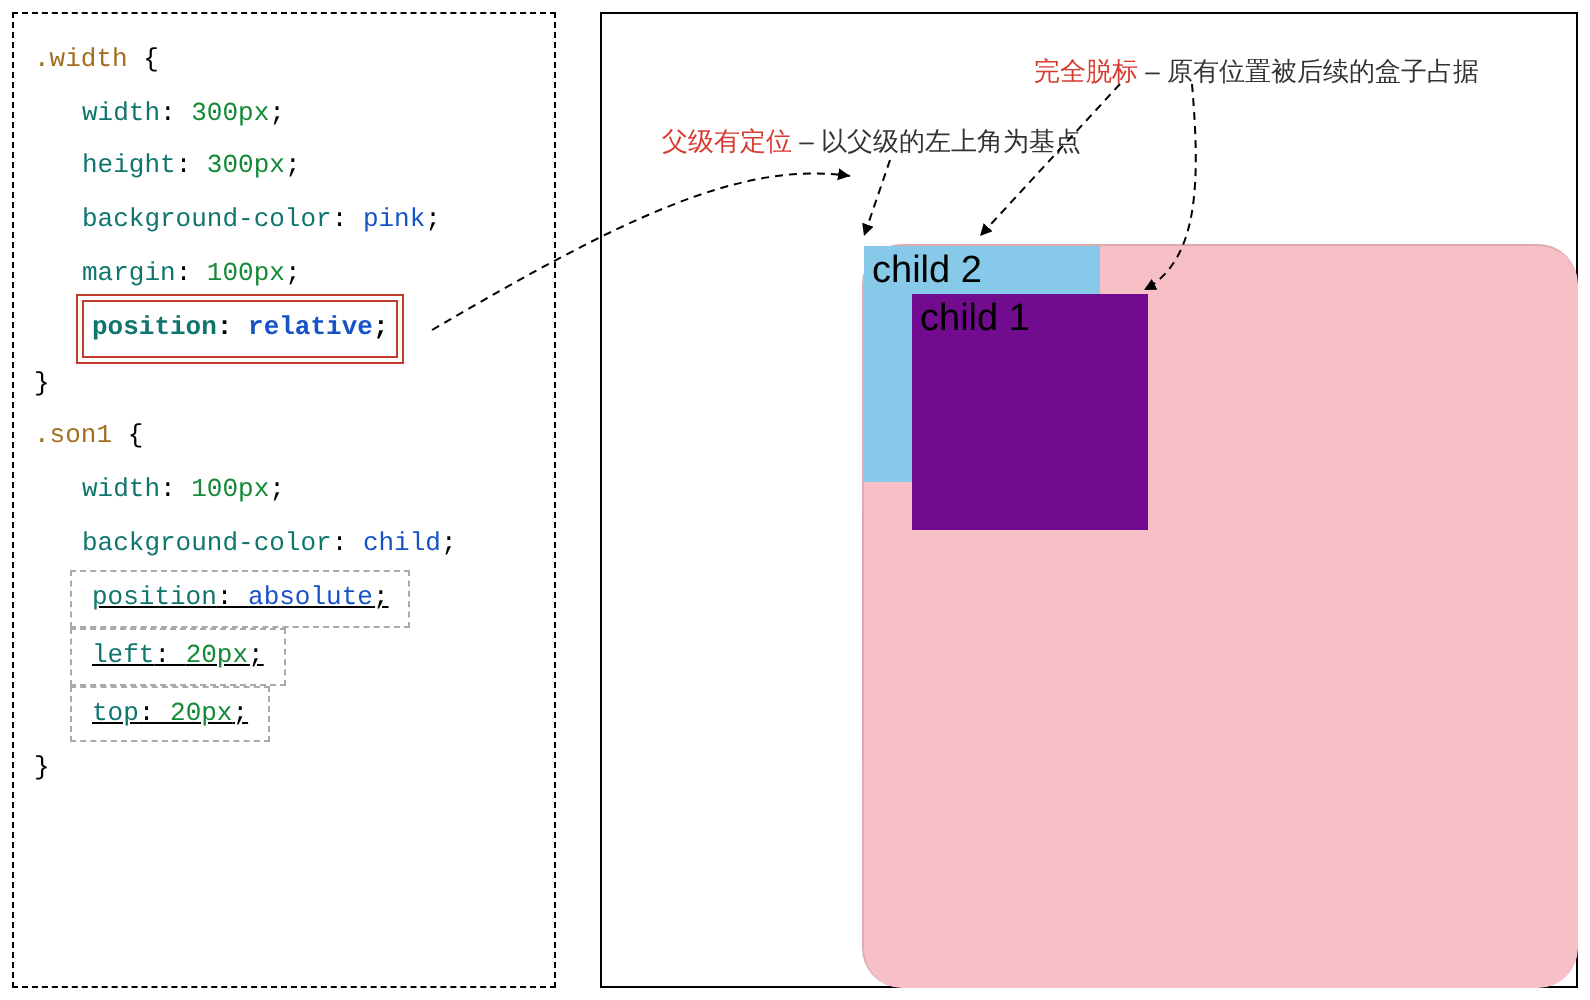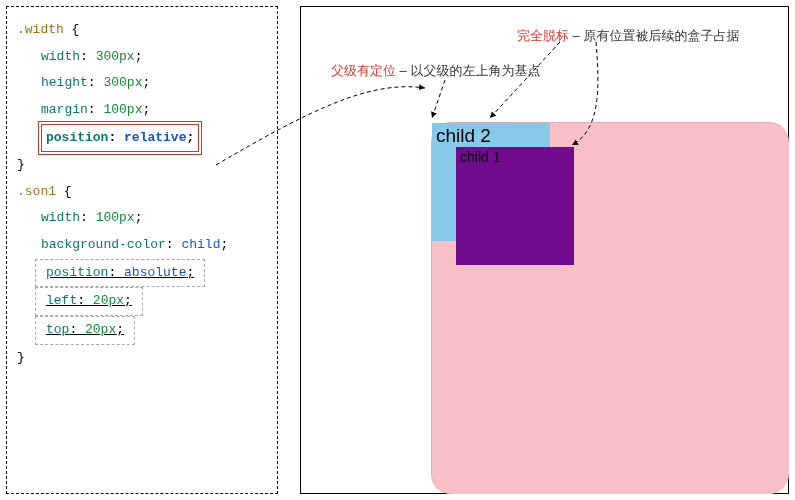--- a/index.html
+++ b/index.html
@@ -90,21 +90,21 @@
   
   .child1-box {
     position: absolute;
     left: 24px;
     top: 24px;
     width: 118px;
     height: 118px;
     background: #710c8e;
     color: #000;
     font-family: "Helvetica Neue", Arial, sans-serif;
-    font-size: 14px;
+    font-size: 19px;
     padding: 2px 4px;
   }
   
   .original-slot {
     position: absolute;
     left: 0;
     top: 0;
     width: 118px;
     height: 118px;
     border: 1.5px dashed #9a9a9a;
@@ -133,20 +133,21 @@
 <body>
 
 <div class="code-panel">
 
   <div class="line"><span class="tok-sel">.width</span><span class="tok-punct"> {</span></div>
 
   <div class="line"><span class="indent"></span><span class="tok-prop">width</span><span class="tok-punct">: </span><span class="tok-num">300px</span><span class="tok-punct">;</span></div>
 
   <div class="line"><span class="indent"></span><span class="tok-prop">height</span><span class="tok-punct">: </span><span class="tok-num">300px</span><span class="tok-punct">;</span></div>
 
+  <div class="line"><span class="indent"></span><span class="tok-prop">background-color</span><span class="tok-punct">: </span><span class="tok-val">pink</span><span class="tok-punct">;</span></div>
 
   <div class="line"><span class="indent"></span><span class="tok-prop">margin</span><span class="tok-punct">: </span><span class="tok-num">100px</span><span class="tok-punct">;</span></div>
 
   <div class="line"><span class="indent"></span><span class="hl-red"><span class="tok-prop">position</span><span class="tok-punct">: </span><span class="tok-val">relative</span><span class="tok-punct">;</span></span></div>
 
   <div class="line"><span class="tok-punct">}</span></div>
 
   <div class="line"><span class="tok-sel">.son1</span><span class="tok-punct"> {</span></div>
 
   <div class="line"><span class="indent"></span><span class="tok-prop">width</span><span class="tok-punct">: </span><span class="tok-num">100px</span><span class="tok-punct">;</span></div>

